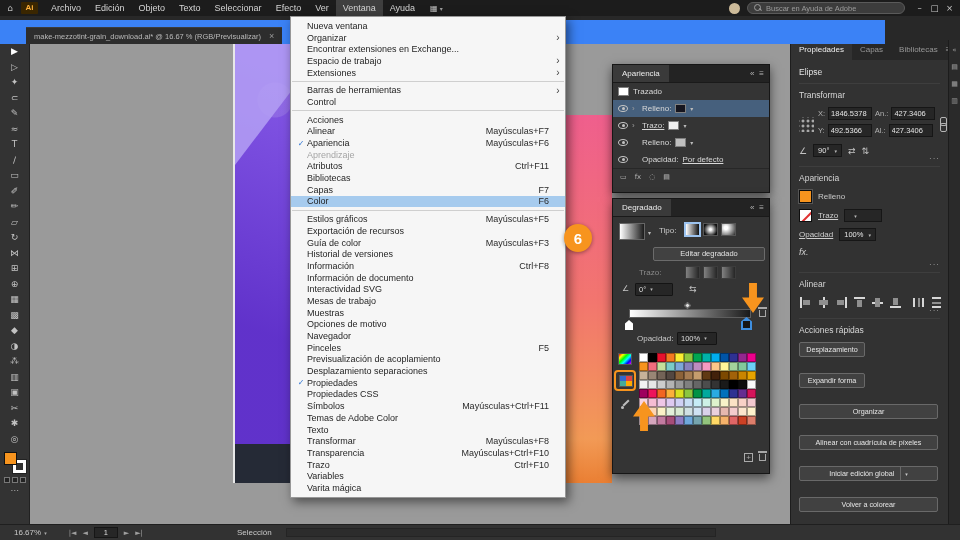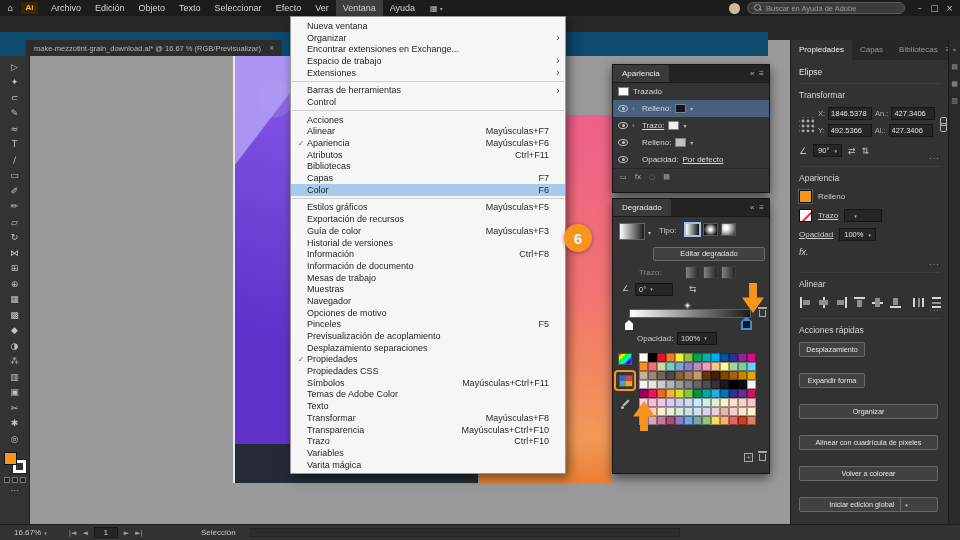--- a/index.html
+++ b/index.html
@@ -19,21 +19,21 @@
 .avatar{width:11px;height:11px;border-radius:50%;background:#cdbb9a}
 .searchbox{display:flex;align-items:center;gap:4px;width:158px;height:12px;background:#3c3c3c;border:1px solid #5a5a5a;border-radius:7px;padding:0 6px}
 .searchbox input{flex:1;background:transparent;border:none;outline:none;color:#bdbdbd;font-size:7.5px;font-family:inherit}
 .searchbox input::placeholder{color:#9b9b9b}
 .lens{position:relative;width:8px;height:8px;flex:none}
 .lens::before{content:'';position:absolute;left:0;top:0;width:5px;height:5px;border:1px solid #9c9c9c;border-radius:50%}
 .lens::after{content:'';position:absolute;left:5px;top:5px;width:3px;height:1px;background:#9c9c9c;transform:rotate(45deg)}
 .winbtn{width:15px;text-align:center;color:#c9c9c9;font-size:8.5px}
 
 
-.tabbar{position:absolute;left:0;top:32px;width:768px;height:24px;background:#0c4a6e;z-index:60}
+.tabbar{position:absolute;left:0;top:20px;width:885px;height:24px;background:#3b82f6;z-index:60}
 .doctab{position:absolute;left:26px;bottom:0;height:17px;background:#2d2d2d;color:#b9b9b9;font-size:7.5px;display:flex;align-items:center;gap:8px;padding:0 8px;border-top:1px solid #3c3c3c}
 .doctab .close{color:#9a9a9a;font-size:9px}
 
 
 .toolbar{position:absolute;left:0;top:40px;width:30px;height:484px;background:#333;border-right:1px solid #212121;z-index:20;display:flex;flex-direction:column;align-items:center;padding-top:4px}
 .tool{width:26px;height:15.5px;color:#c2c2c2;font-size:9px;line-height:15px;text-align:center;font-family:"DejaVu Sans",sans-serif}
 .tool.active{color:#fff}
 .tb-colors{margin-top:5px;position:relative;width:22px;height:21px}
 .tb-stroke{position:absolute;right:0;bottom:0;width:13px;height:13px;border:3px solid #fff;outline:1px solid #222}
 .tb-fill{position:absolute;left:0;top:0;width:13px;height:13px;border:1px solid #111}
@@ -174,21 +174,21 @@
 
 
 .rstrip{position:absolute;right:0;top:40px;width:12px;height:484px;background:#2a2a2a;border-left:1px solid #1c1c1c;z-index:31;display:flex;flex-direction:column;align-items:center;gap:9px;padding-top:6px;color:#9d9d9d;font-size:7px}
 
 
 .status{position:absolute;left:0;top:524px;width:960px;height:16px;background:#323232;border-top:1px solid #1f1f1f;display:flex;align-items:center;z-index:35;color:#c9c9c9;font-size:8px;gap:6px;padding-left:14px}
 .zoombox{display:flex;align-items:center;gap:3px}
 .zoombox::after{content:'▾';font-size:5px;color:#aaa}
 .navg{color:#9f9f9f;font-size:7px;font-family:"DejaVu Sans",sans-serif}
 .abinput{width:24px;height:11px;background:#262626;border:1px solid #161616;color:#ddd;font-size:7.5px;text-align:center;font-family:inherit;outline:none}
-.sellabel{margin-left:52px}
+.sellabel{margin-left:88px}
 .groove{width:430px;height:9px;background:#2c2c2c;border:1px solid #242424;margin-left:8px}
 
 
 .ann-circle{position:absolute;left:564px;top:224px;width:28px;height:28px;border-radius:50%;background:#f7941e;color:#fff;font-size:15px;font-weight:700;display:flex;align-items:center;justify-content:center;z-index:95;box-shadow:0 1px 4px rgba(0,0,0,.4)}
 .ann-arrow{position:absolute;z-index:95;background:#f7941e;filter:drop-shadow(0 1px 1px rgba(0,0,0,.35))}
 .ann-down{left:742px;top:283px;width:22px;height:30px;clip-path:polygon(32% 0,68% 0,68% 48%,100% 48%,50% 100%,0 48%,32% 48%)}
 .ann-up{left:633px;top:401px;width:22px;height:30px;clip-path:polygon(50% 0,100% 52%,68% 52%,68% 100%,32% 100%,32% 52%,0 52%)}
 .ann-ring{position:absolute;left:614px;top:370px;width:22px;height:21px;border:2px solid #f7941e;border-radius:4px;z-index:94}
 </style>
 </head>
@@ -337,20 +337,26 @@
       <span class="m-label">Alinear</span>
       <span class="m-short">Mayúsculas+F7</span>
       <span class="m-sub"></span>
     </div>
     <div class="m-row">
       <span class="m-check">✓</span>
       <span class="m-label">Apariencia</span>
       <span class="m-short">Mayúsculas+F6</span>
       <span class="m-sub"></span>
     </div>
+    <div class="m-row dis">
+      <span class="m-check"></span>
+      <span class="m-label">Aprendizaje</span>
+      <span class="m-short"></span>
+      <span class="m-sub"></span>
+    </div>
     <div class="m-row">
       <span class="m-check"></span>
       <span class="m-label">Atributos</span>
       <span class="m-short">Ctrl+F11</span>
       <span class="m-sub"></span>
     </div>
     <div class="m-row">
       <span class="m-check"></span>
       <span class="m-label">Bibliotecas</span>
       <span class="m-short"></span>
@@ -400,39 +406,45 @@
       <span class="m-sub"></span>
     </div>
     <div class="m-row">
       <span class="m-check"></span>
       <span class="m-label">Información de documento</span>
       <span class="m-short"></span>
       <span class="m-sub"></span>
     </div>
     <div class="m-row">
       <span class="m-check"></span>
+      <span class="m-label">Interactividad SVG</span>
+      <span class="m-short"></span>
+      <span class="m-sub"></span>
+    </div>
+    <div class="m-row">
+      <span class="m-check"></span>
       <span class="m-label">Mesas de trabajo</span>
       <span class="m-short"></span>
       <span class="m-sub"></span>
     </div>
     <div class="m-row">
       <span class="m-check"></span>
       <span class="m-label">Muestras</span>
       <span class="m-short"></span>
       <span class="m-sub"></span>
     </div>
     <div class="m-row">
       <span class="m-check"></span>
+      <span class="m-label">Opciones de motivo</span>
+      <span class="m-short"></span>
+      <span class="m-sub"></span>
+    </div>
+    <div class="m-row">
+      <span class="m-check"></span>
       <span class="m-label">Navegador</span>
-      <span class="m-short"></span>
-      <span class="m-sub"></span>
-    </div>
-    <div class="m-row">
-      <span class="m-check"></span>
-      <span class="m-label">Opciones de motivo</span>
       <span class="m-short"></span>
       <span class="m-sub"></span>
     </div>
     <div class="m-row">
       <span class="m-check"></span>
       <span class="m-label">Pinceles</span>
       <span class="m-short">F5</span>
       <span class="m-sub"></span>
     </div>
     <div class="m-row">
@@ -801,25 +813,25 @@
           <div class="qbtn half">
             <span>Expandir forma</span>
           </div>
           <div class="qbtn full">
             <span>Organizar</span>
           </div>
           <div class="qbtn full">
             <span>Alinear con cuadrícula de píxeles</span>
           </div>
           <div class="qbtn full">
-            <span>Volver a colorear</span>
+            <span>Iniciar edición global</span>
+            <span class="split">▾</span>
           </div>
           <div class="qbtn full">
-            <span>Iniciar edición global</span>
-            <span class="split">▾</span>
+            <span>Volver a colorear</span>
           </div>
         </div>
     </div>
   </div>
 </div>
 
 <div class="rstrip">
     <span class="glyph">«</span>
     <span class="glyph">▤</span>
     <span class="glyph">▦</span>

